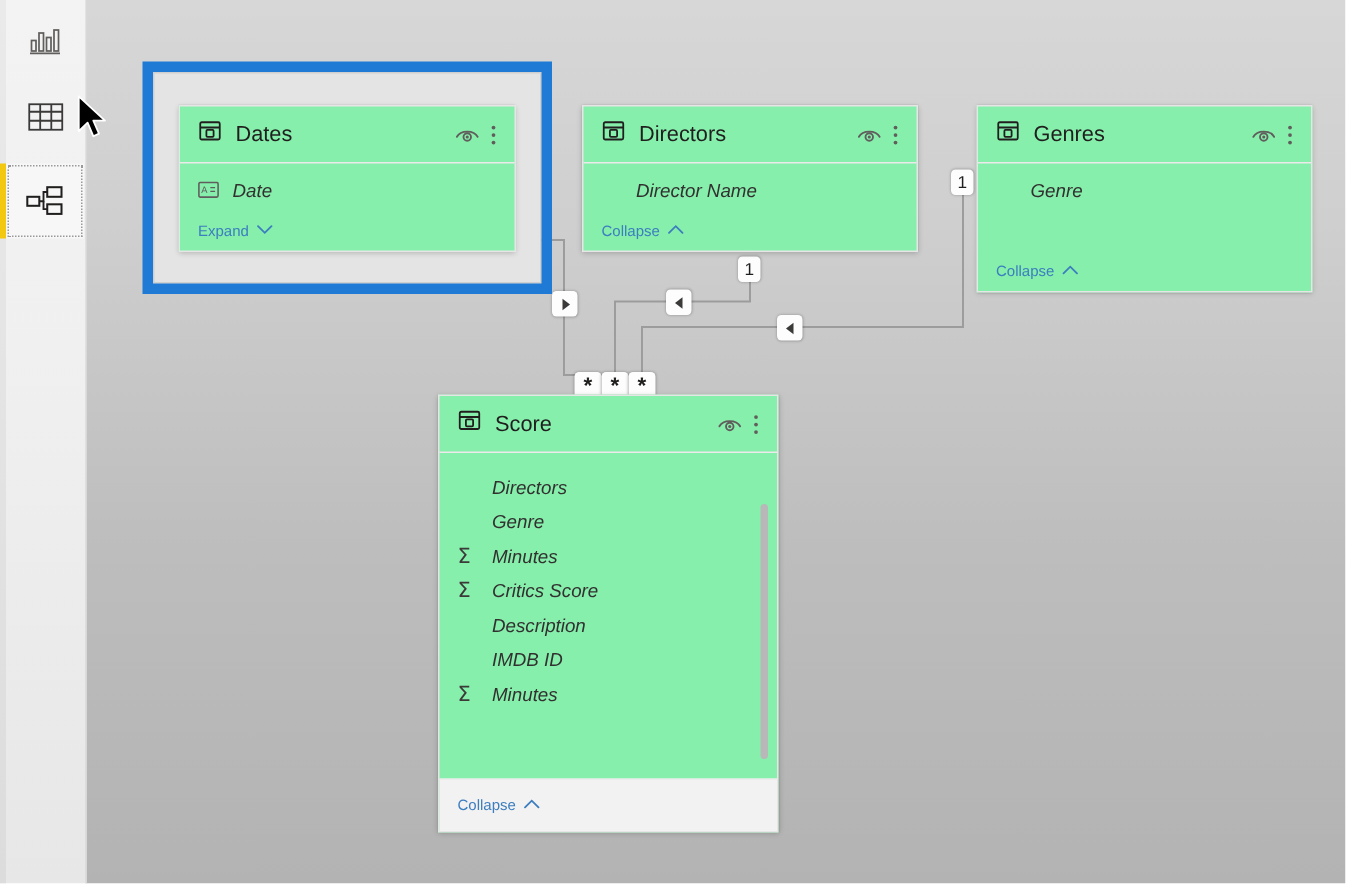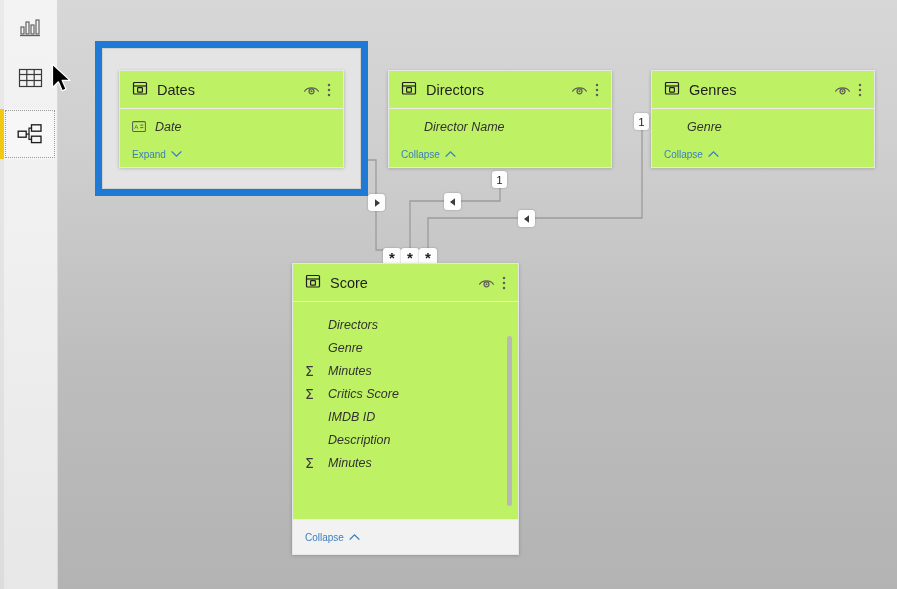--- a/index.html
+++ b/index.html
@@ -108,21 +108,21 @@
     box-sizing: border-box;
   }
   .marker.arrow {
     width: 17px; height: 17px;
   }
   .marker.arrow svg { display: block; }
 
   
   .table-card {
     position: absolute;
-    background: #bef264;
+    background: #86efac;
     border: 1px solid #e6e6e6;
     box-shadow: 0 1.2px 3.6px rgba(0,0,0,.22), 0 0.3px 0.9px rgba(0,0,0,.18);
     z-index: 25;
     box-sizing: border-box;
     display: flex;
     flex-direction: column;
   }
   .card-header {
     display: flex;
     align-items: center;
@@ -365,21 +365,21 @@
         <span>Collapse</span>
         <span class="chev">
           <svg width="11" height="8" viewBox="0 0 11 8">
               <path d="M1 6.2 L5.5 1.8 L10 6.2" fill="none" stroke="#3c7ebf" stroke-width="1.25" stroke-linecap="round"></path>
             </svg>
         </span>
       </span>
     </div>
   </div>
 
-  <div class="table-card" style="left:651px; top:70px; width:224px; height:98px;">
+  <div class="table-card" style="left:651px; top:70px; width:224px; height:125px;">
     <div class="card-header">
       <span class="tbl-icon">
         <svg width="16" height="16" viewBox="0 0 16 16">
           <rect x="1.5" y="2.5" width="13" height="11.5" rx="1" fill="none" stroke="#201f1e" stroke-width="1.2"></rect>
           <line x1="1.5" y1="6" x2="14.5" y2="6" stroke="#201f1e" stroke-width="1.2"></line>
           <rect x="5.6" y="7.6" width="4.8" height="4.6" rx=".7" fill="none" stroke="#201f1e" stroke-width="1.2"></rect>
         </svg>
       </span>
       <span class="card-title">Genres</span>
       <span class="hdr-icon">
@@ -456,25 +456,25 @@
         <span class="field-name">Minutes</span>
       </div>
       <div class="field-row">
         <span class="field-gutter">
             <span class="sigma">Σ</span>
           </span>
         <span class="field-name">Critics Score</span>
       </div>
       <div class="field-row">
         <span class="field-gutter"></span>
+        <span class="field-name">Description</span>
+      </div>
+      <div class="field-row">
+        <span class="field-gutter"></span>
         <span class="field-name">IMDB ID</span>
-      </div>
-      <div class="field-row">
-        <span class="field-gutter"></span>
-        <span class="field-name">Description</span>
       </div>
       <div class="field-row">
         <span class="field-gutter">
             <span class="sigma">Σ</span>
           </span>
         <span class="field-name">Minutes</span>
       </div>
       <div class="card-scrollbar" style="right:6px; top:34px; height:170px;"></div>
     </div>
     <div class="card-footer" style="height:34px; background:#f2f2f2; border-top:1px solid #ececec;">

